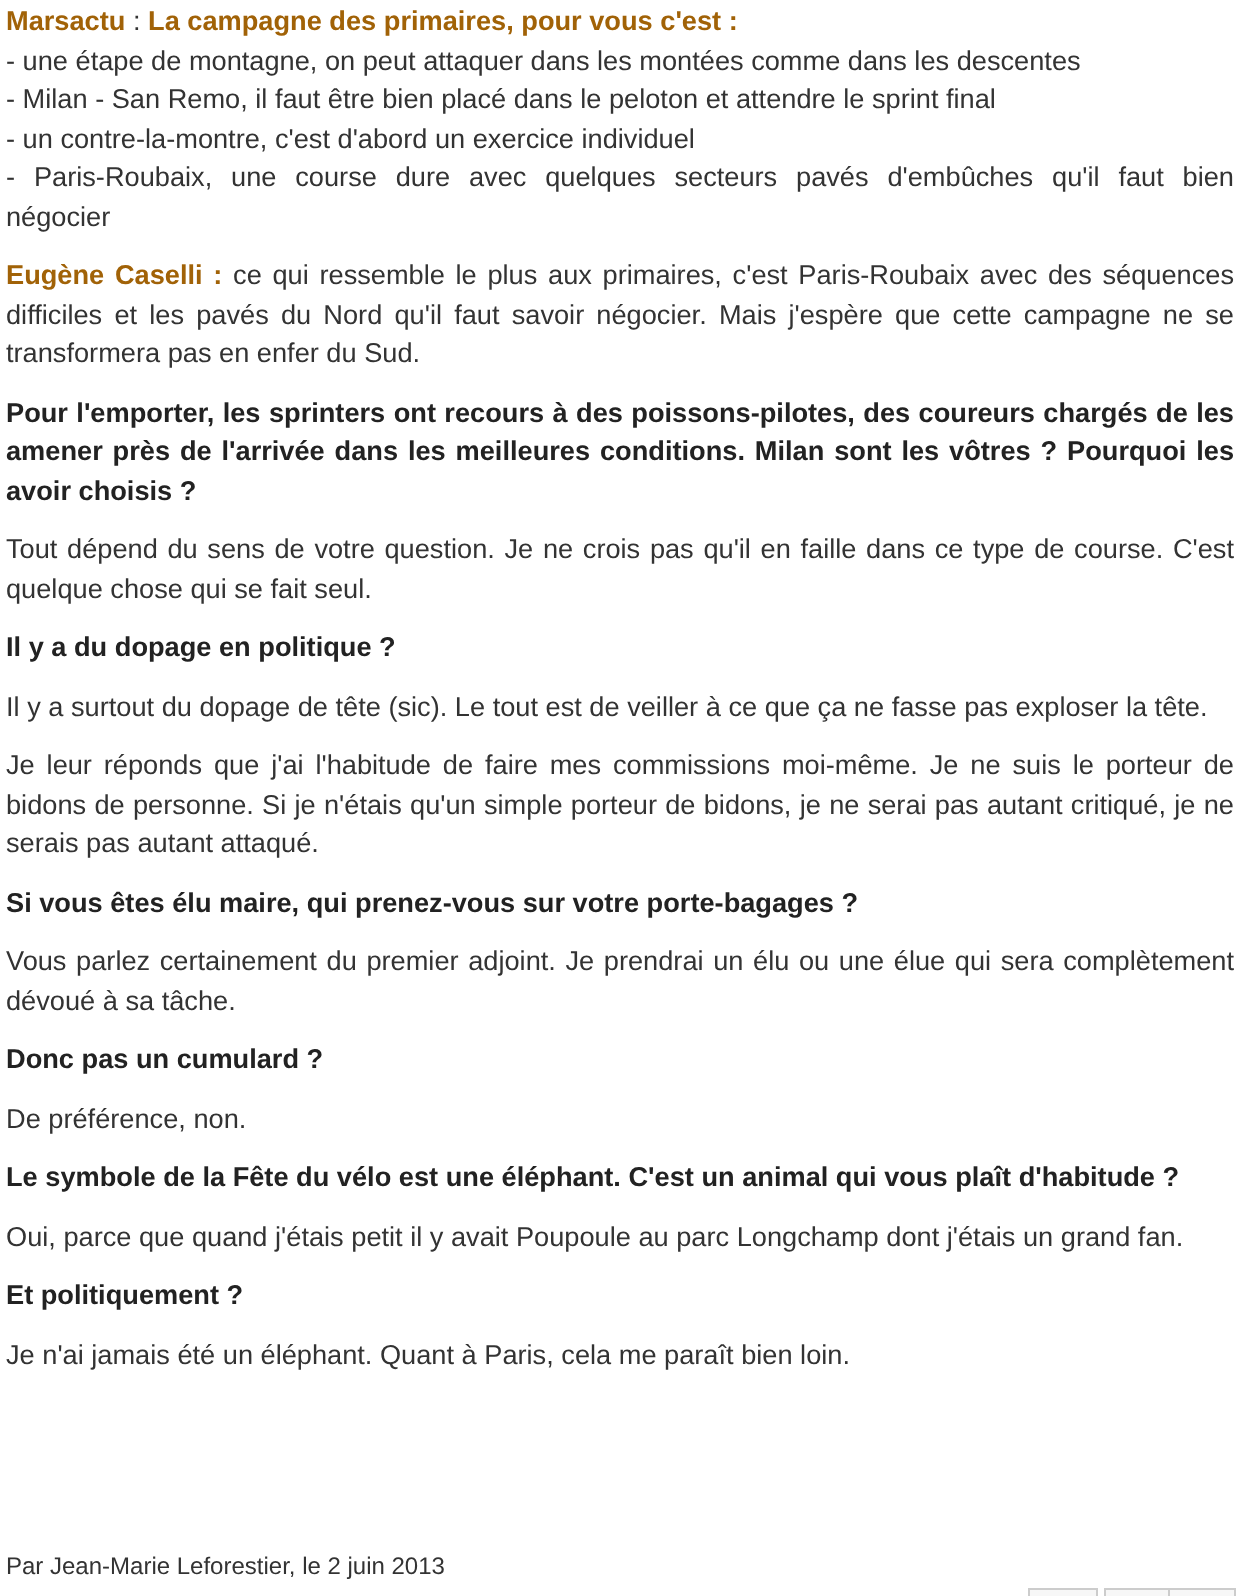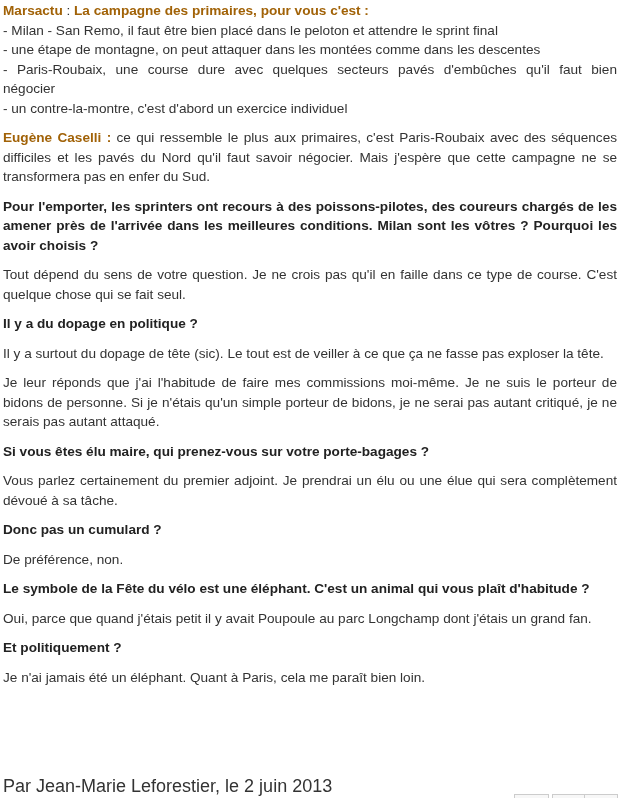--- a/index.html
+++ b/index.html
@@ -35,21 +35,21 @@
       font-weight: bold;
       color: #a16207;
     }
     .article .lines span {
       display: block;
     }
     .byline {
       position: absolute;
       left: 3px;
       top: 776px;
-      font-size: 18px;
+      font-size: 12px;
       color: #333333;
     }
     .share-box {
       position: absolute;
       top: 794px;
       height: 6px;
       border: 1px solid #cccccc;
       border-bottom: none;
       background: #f7f7f7;
     }
@@ -64,24 +64,24 @@
       background: #cccccc;
     }
   </style>
 </head>
 <body>
 
 <div class="article">
   <p>
     <span class="bold">Marsactu</span><span> : </span><span class="bold">La campagne des primaires, pour vous c'est :</span>
     <span class="lines">
+      <span>- une étape de montagne, on peut attaquer dans les montées comme dans les descentes</span>
       <span>- Milan - San Remo, il faut être bien placé dans le peloton et attendre le sprint final</span>
-      <span>- une étape de montagne, on peut attaquer dans les montées comme dans les descentes</span>
+      <span>- un contre-la-montre, c'est d'abord un exercice individuel</span>
       <span style="text-align: justify; text-align-last: left; display:block; word-spacing: 3.2px;">- Paris-Roubaix, une course dure avec quelques secteurs pavés d'embûches qu'il faut bien négocier</span>
-      <span>- un contre-la-montre, c'est d'abord un exercice individuel</span>
     </span>
   </p>
 
   <p style="margin-top:4px;">
     <span class="bold">Eugène Caselli :</span><span> ce qui ressemble le plus aux primaires, c'est Paris-Roubaix avec des séquences difficiles et les pavés du Nord qu'il faut savoir négocier. Mais j'espère que cette campagne ne se transformera pas en enfer du Sud.</span>
   </p>
 
   <p class="q">Pour l'emporter, les sprinters ont recours à des poissons-pilotes, des coureurs chargés de les amener près de l'arrivée dans les meilleures conditions. Milan sont les vôtres ? Pourquoi les avoir choisis ?</p>
   <p>Tout dépend du sens de votre question. Je ne crois pas qu'il en faille dans ce type de course. C'est quelque chose qui se fait seul.</p>
 

